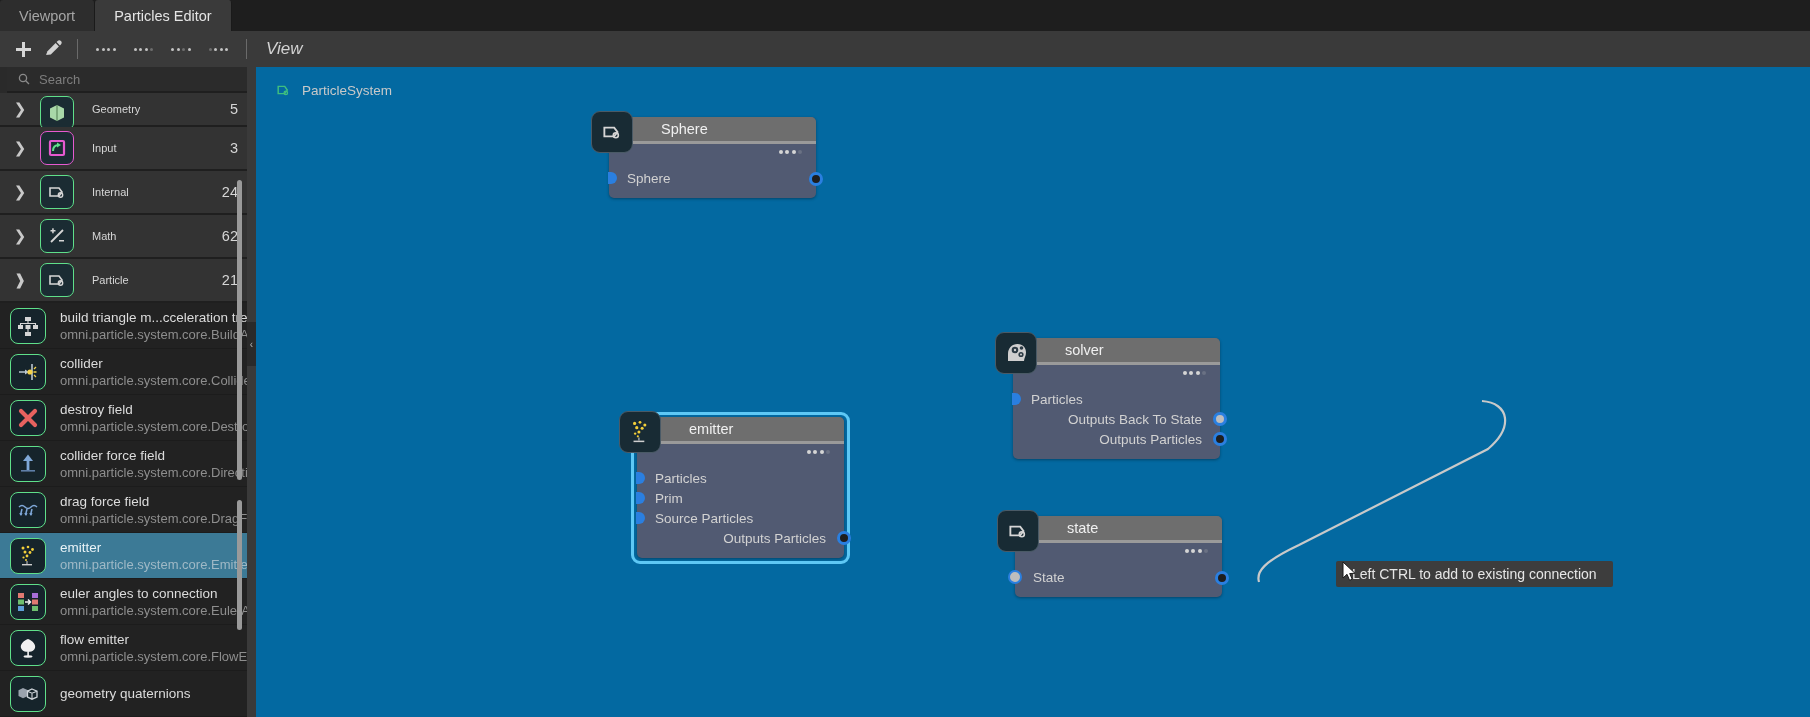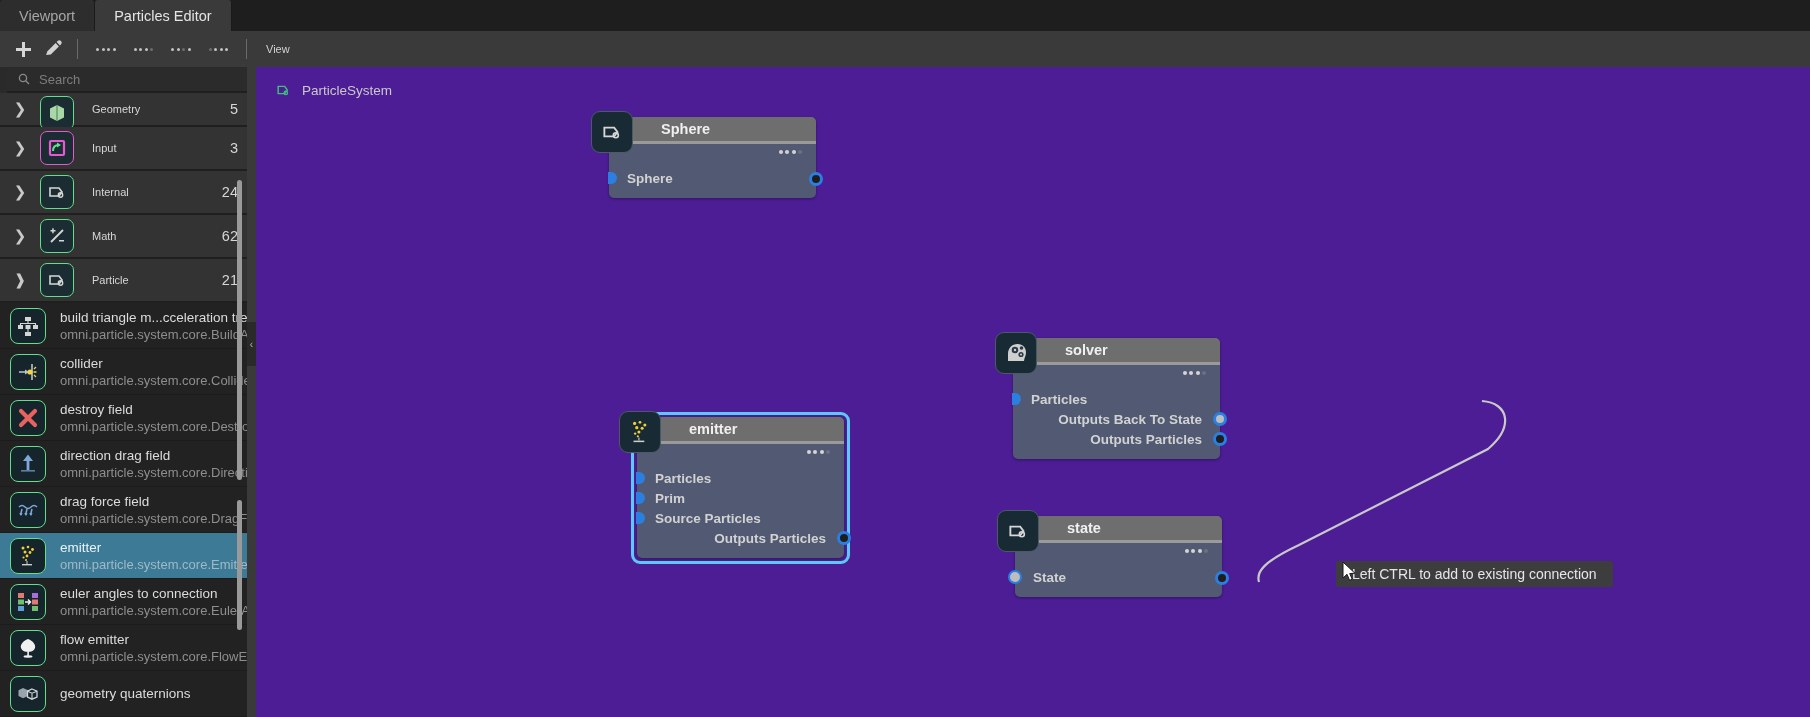--- a/index.html
+++ b/index.html
@@ -30,21 +30,21 @@
     background: #3a3a3a; display: flex; align-items: center; padding-left: 8px;
   }
   .tb-btn {
     width: 30px; height: 30px; display: flex;
     align-items: center; justify-content: center;
   }
   .tb-sep { width: 1px; height: 20px; background: #6a6a6a; margin: 0 9px; }
   .tb-dots { display: flex; align-items: center; gap: 2.5px; padding: 0 9px; }
   .tb-dots i { width: 3px; height: 3px; background: #c3c3c3; border-radius: 50%; display: block; }
   .tb-dots i.dim { background: #6d6d6d; }
-  .tb-view { font-size: 11px; color: #d2d2d2; margin-left: 10px; }
+  .tb-view { font-size: 17px; color: #d2d2d2; margin-left: 10px; font-style: italic; }
 
   
   .leftpanel {
     position: absolute; left: 0; top: 67px; width: 256px; height: 650px;
     background: #1f1f1f; overflow: hidden;
   }
   .searchbar {
     height: 24px; background: #2b2b2b; display: flex; align-items: center;
     padding-left: 14px; gap: 9px; margin: 0 4px;
   }
@@ -104,33 +104,32 @@
   }
   .collapse-handle {
     position: absolute; left: 247px; top: 322px; width: 9px; height: 44px;
     background: #2a2a2a; display: flex; align-items: center; justify-content: center;
     color: #b4b4b4; font-size: 10px;
   }
 
   
   .canvas {
     position: absolute; left: 256px; top: 67px;
-    width: 1554px; height: 650px; background: #4c1d95;
+    width: 1554px; height: 650px; background: #0369a1;
   }
   .breadcrumb {
     position: absolute; left: 20px; top: 11px; height: 24px;
     display: flex; align-items: center; gap: 10px;
   }
   .breadcrumb .bc-label { font-size: 13.5px; color: #c9c9c9; }
 
   .graphnode { position: absolute; }
   .gn-body {
     background: #515a72; border-radius: 5px; position: relative;
     box-shadow: 0 1px 3px rgba(0,0,0,.35);
-    font-weight: bold;
   }
   .gn-header {
     height: 27px; background: #6e6e6e; border-top-left-radius: 5px;
     border-top-right-radius: 5px; display: flex; align-items: center;
     padding-left: 52px; border-bottom: 3px solid #9a9a9a;
   }
   .gn-title { font-size: 14.5px; color: #f0f0f0; }
   .gn-badge {
     position: absolute; left: -18px; top: -6px;
     width: 42px; height: 42px; border-radius: 9px;
@@ -360,21 +359,21 @@
 
     <div class="node-row">
       <div class="node-icon">
         <svg width="24" height="24" viewBox="0 0 24 24">
           <rect x="10.6" y="7" width="2.8" height="11" fill="#7fa8d8"></rect>
           <path d="M12 2.5 L17 9 L7 9 Z" fill="#7fa8d8"></path>
           <rect x="5" y="18" width="14" height="1.6" fill="#5f7fa8"></rect>
         </svg>
       </div>
       <div class="node-texts">
-        <div class="node-title">direction drag field</div>
+        <div class="node-title">collider force field</div>
         <div class="node-sub">omni.particle.system.core.Direction</div>
       </div>
     </div>
 
     <div class="node-row">
       <div class="node-icon">
         <svg width="24" height="24" viewBox="0 0 24 24">
           <path d="M3 9 Q6 6 9 9 T15 9 T21 9" fill="none" stroke="#7fa8d8" stroke-width="1.5"></path>
           <path d="M6 11 L4.5 17 M11 11 L9.5 17 M16 11 L14.5 17" stroke="#7fa8d8" stroke-width="1.5"></path>
           <path d="M3.2 15 L5 18 L6.6 15.2 Z M8.2 15 L10 18 L11.6 15.2 Z M13.2 15 L15 18 L16.6 15.2 Z" fill="#7fa8d8"></path>

